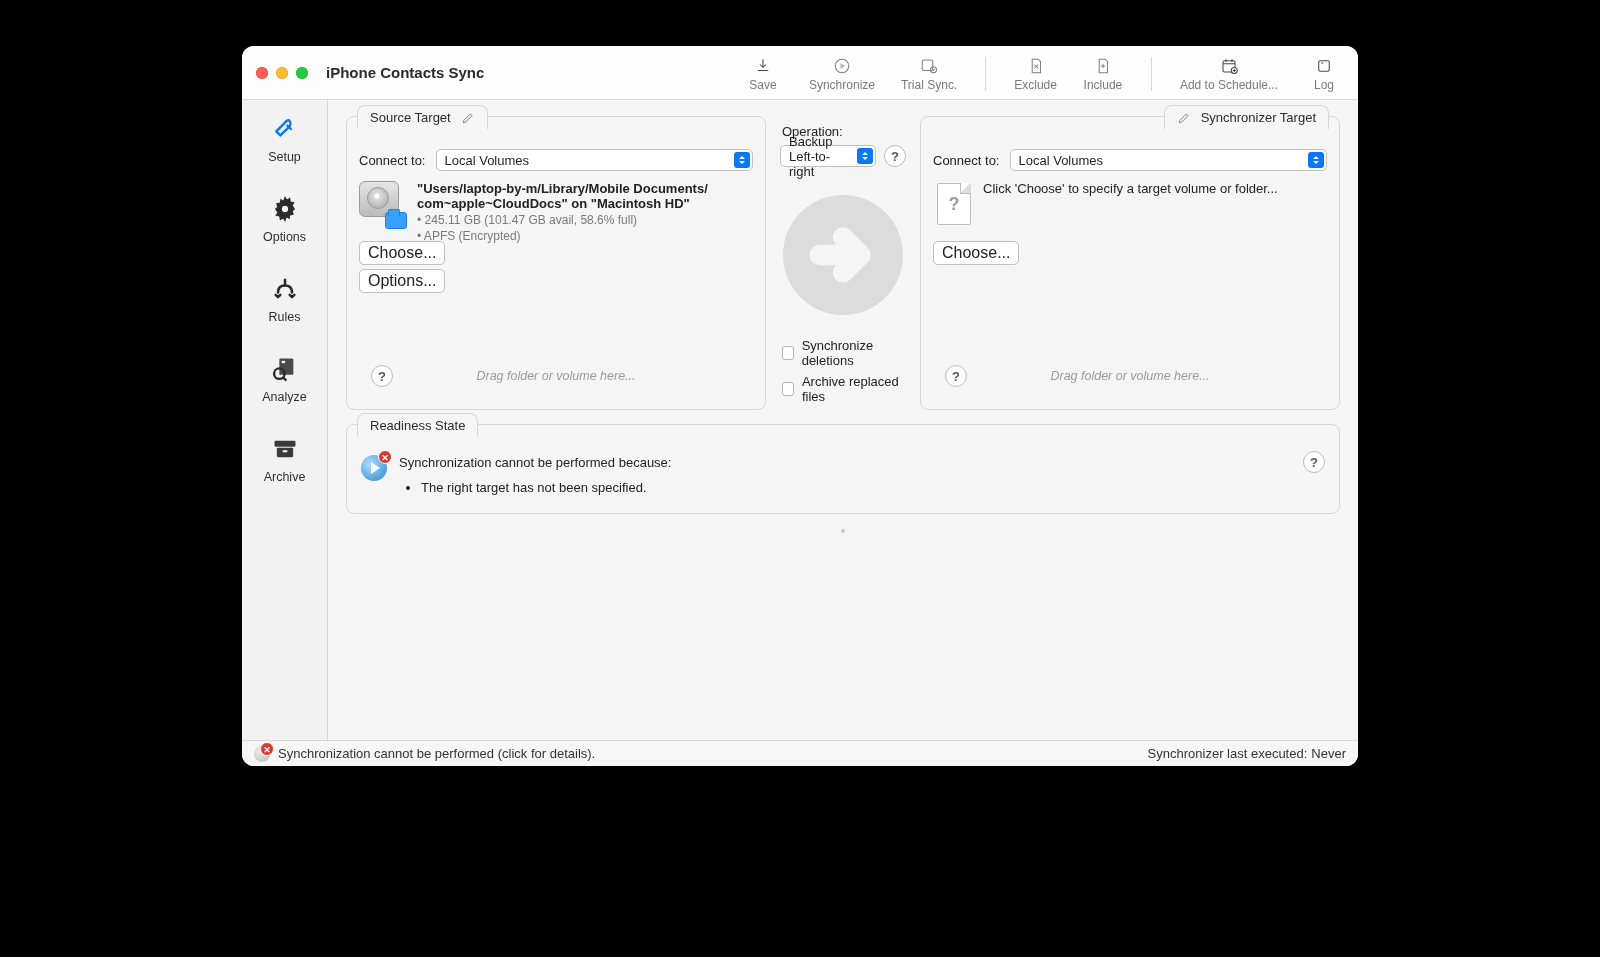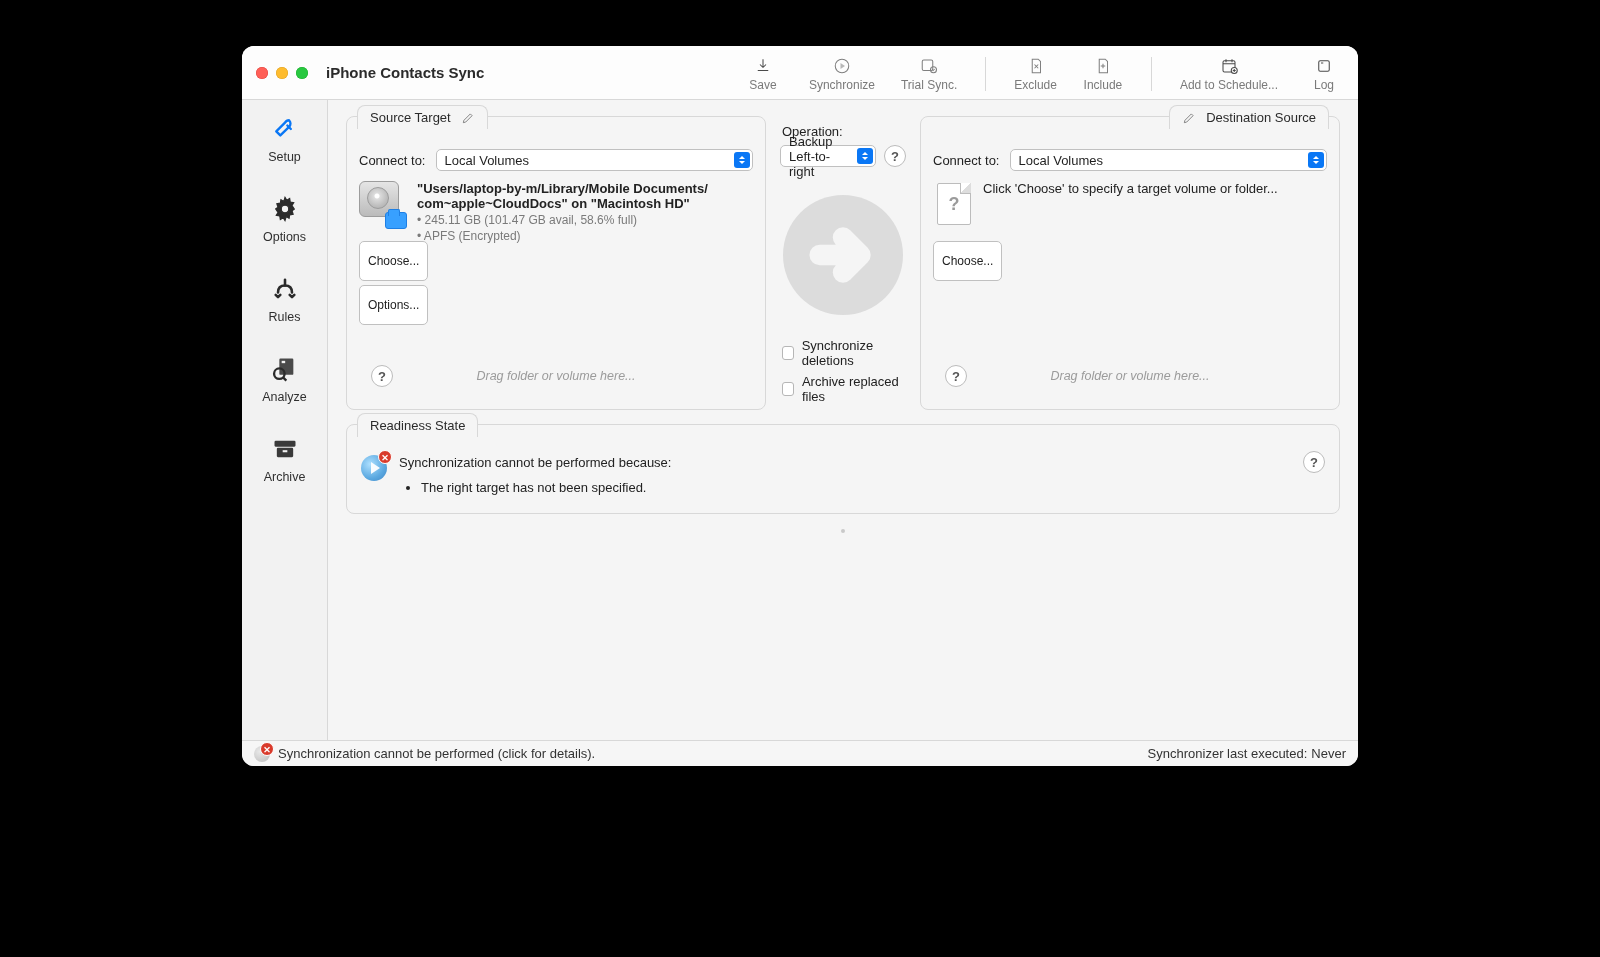--- a/index.html
+++ b/index.html
@@ -206,21 +206,21 @@
     color:#9b9b9b; font-size:18px; font-weight:600;
   }
 
   .path-block { display:flex; flex-direction:column; gap:2px; }
   .path-block .path { font-size:13px; font-weight:600; color:#222; max-width:300px; }
   .path-block .meta { font-size:12px; color:#7a7a7a; }
 
   .mini-btn-col { position:absolute; left:0; top:60px; display:flex; flex-direction:column; gap:4px;}
   .mini-btn {
     background:#fff; border:1px solid var(--border-strong); border-radius:5px;
-    padding: 12px 8px; font-size:12px; color:#222;
+    padding: 2px 8px; font-size:16px; color:#222;
   }
 
   .panel-footer {
     display:flex; align-items:center; justify-content:space-between; margin-top:auto;
     position:absolute; left:12px; right:12px; bottom:10px;
   }
   .help-btn {
     width:22px; height:22px; border-radius:50%;
     border:1px solid #bcbcbc; background:#fff; color:#555;
     display:flex; align-items:center; justify-content:center;
@@ -524,21 +524,21 @@
         </div>
 
         <div class="target-col">
           <div class="panel right target">
             <div class="tab">
               <span class="pencil-icon">
                 <svg viewBox="0 0 24 24">
                     <path d="M4 20l4-1 11-11-3-3L5 16z"></path>
                   </svg>
               </span>
-              <span>Destination Source</span>
+              <span>Synchronizer Target</span>
             </div>
             <div class="panel-inner">
               <div class="connect-row">
                 <label>Connect to:</label>
                 <div class="select">
                   <span>Local Volumes</span>
                   <span class="stepper"></span>
                 </div>
               </div>
               <div class="target-body">

